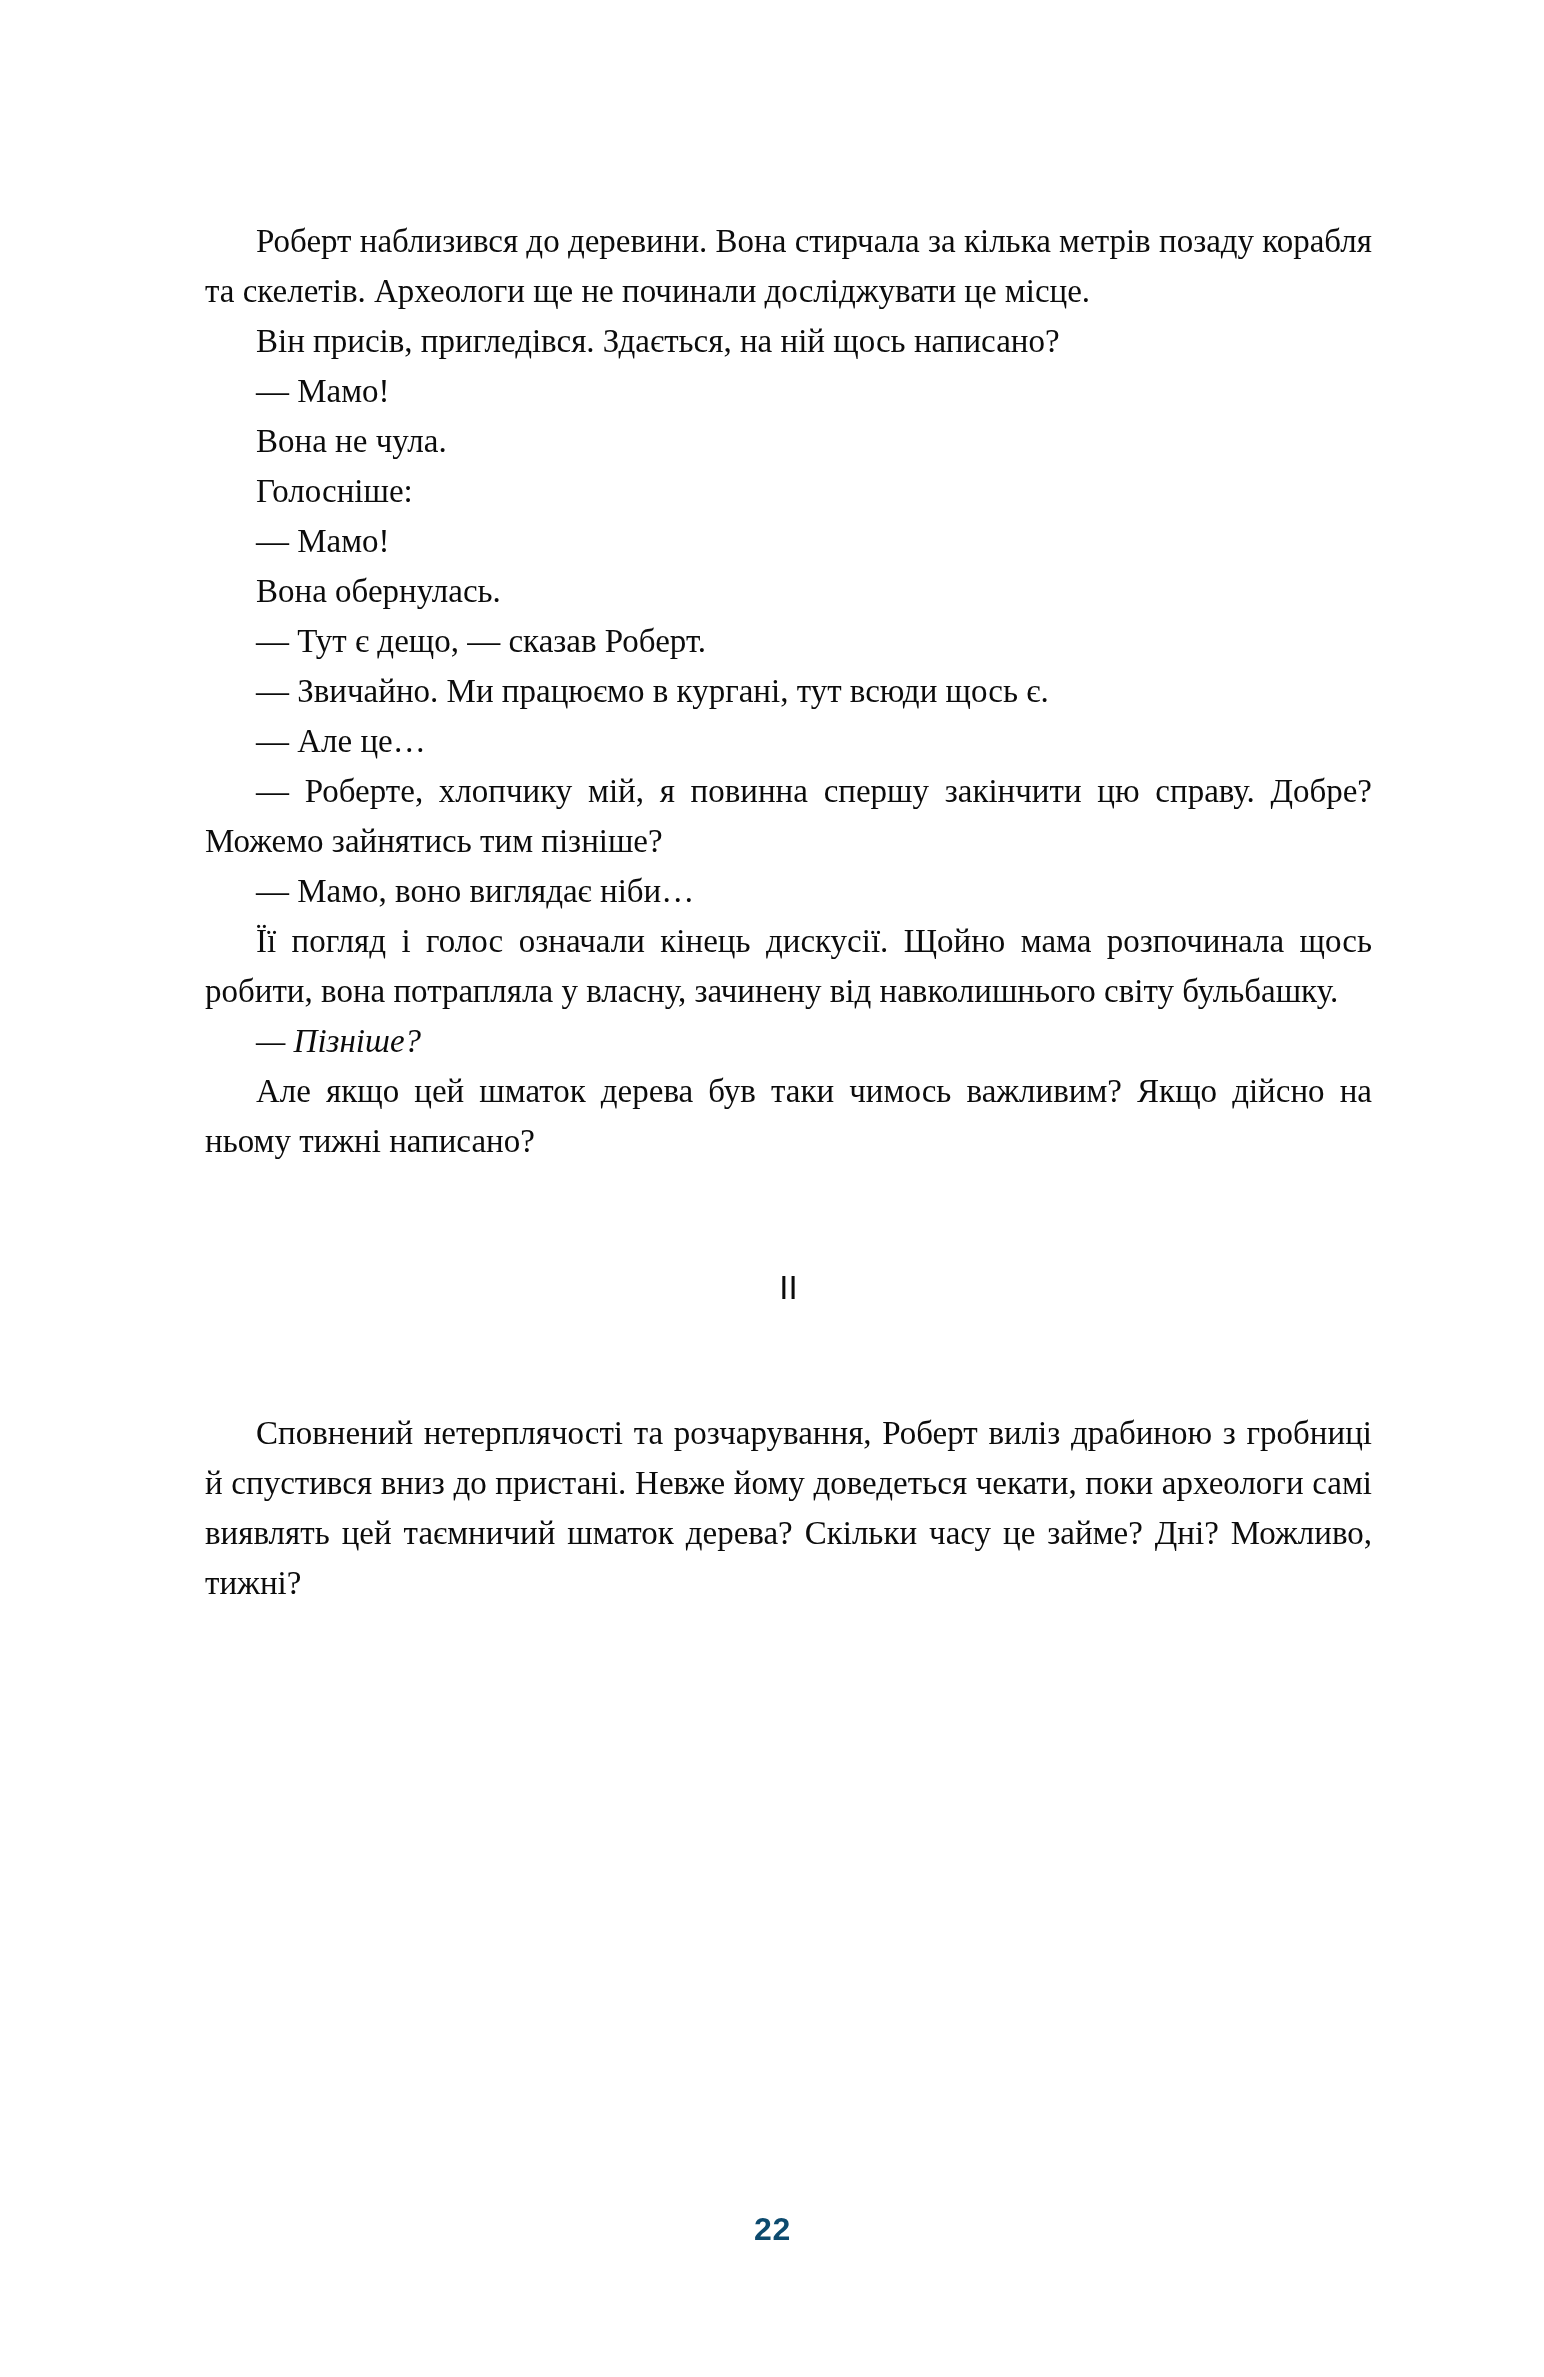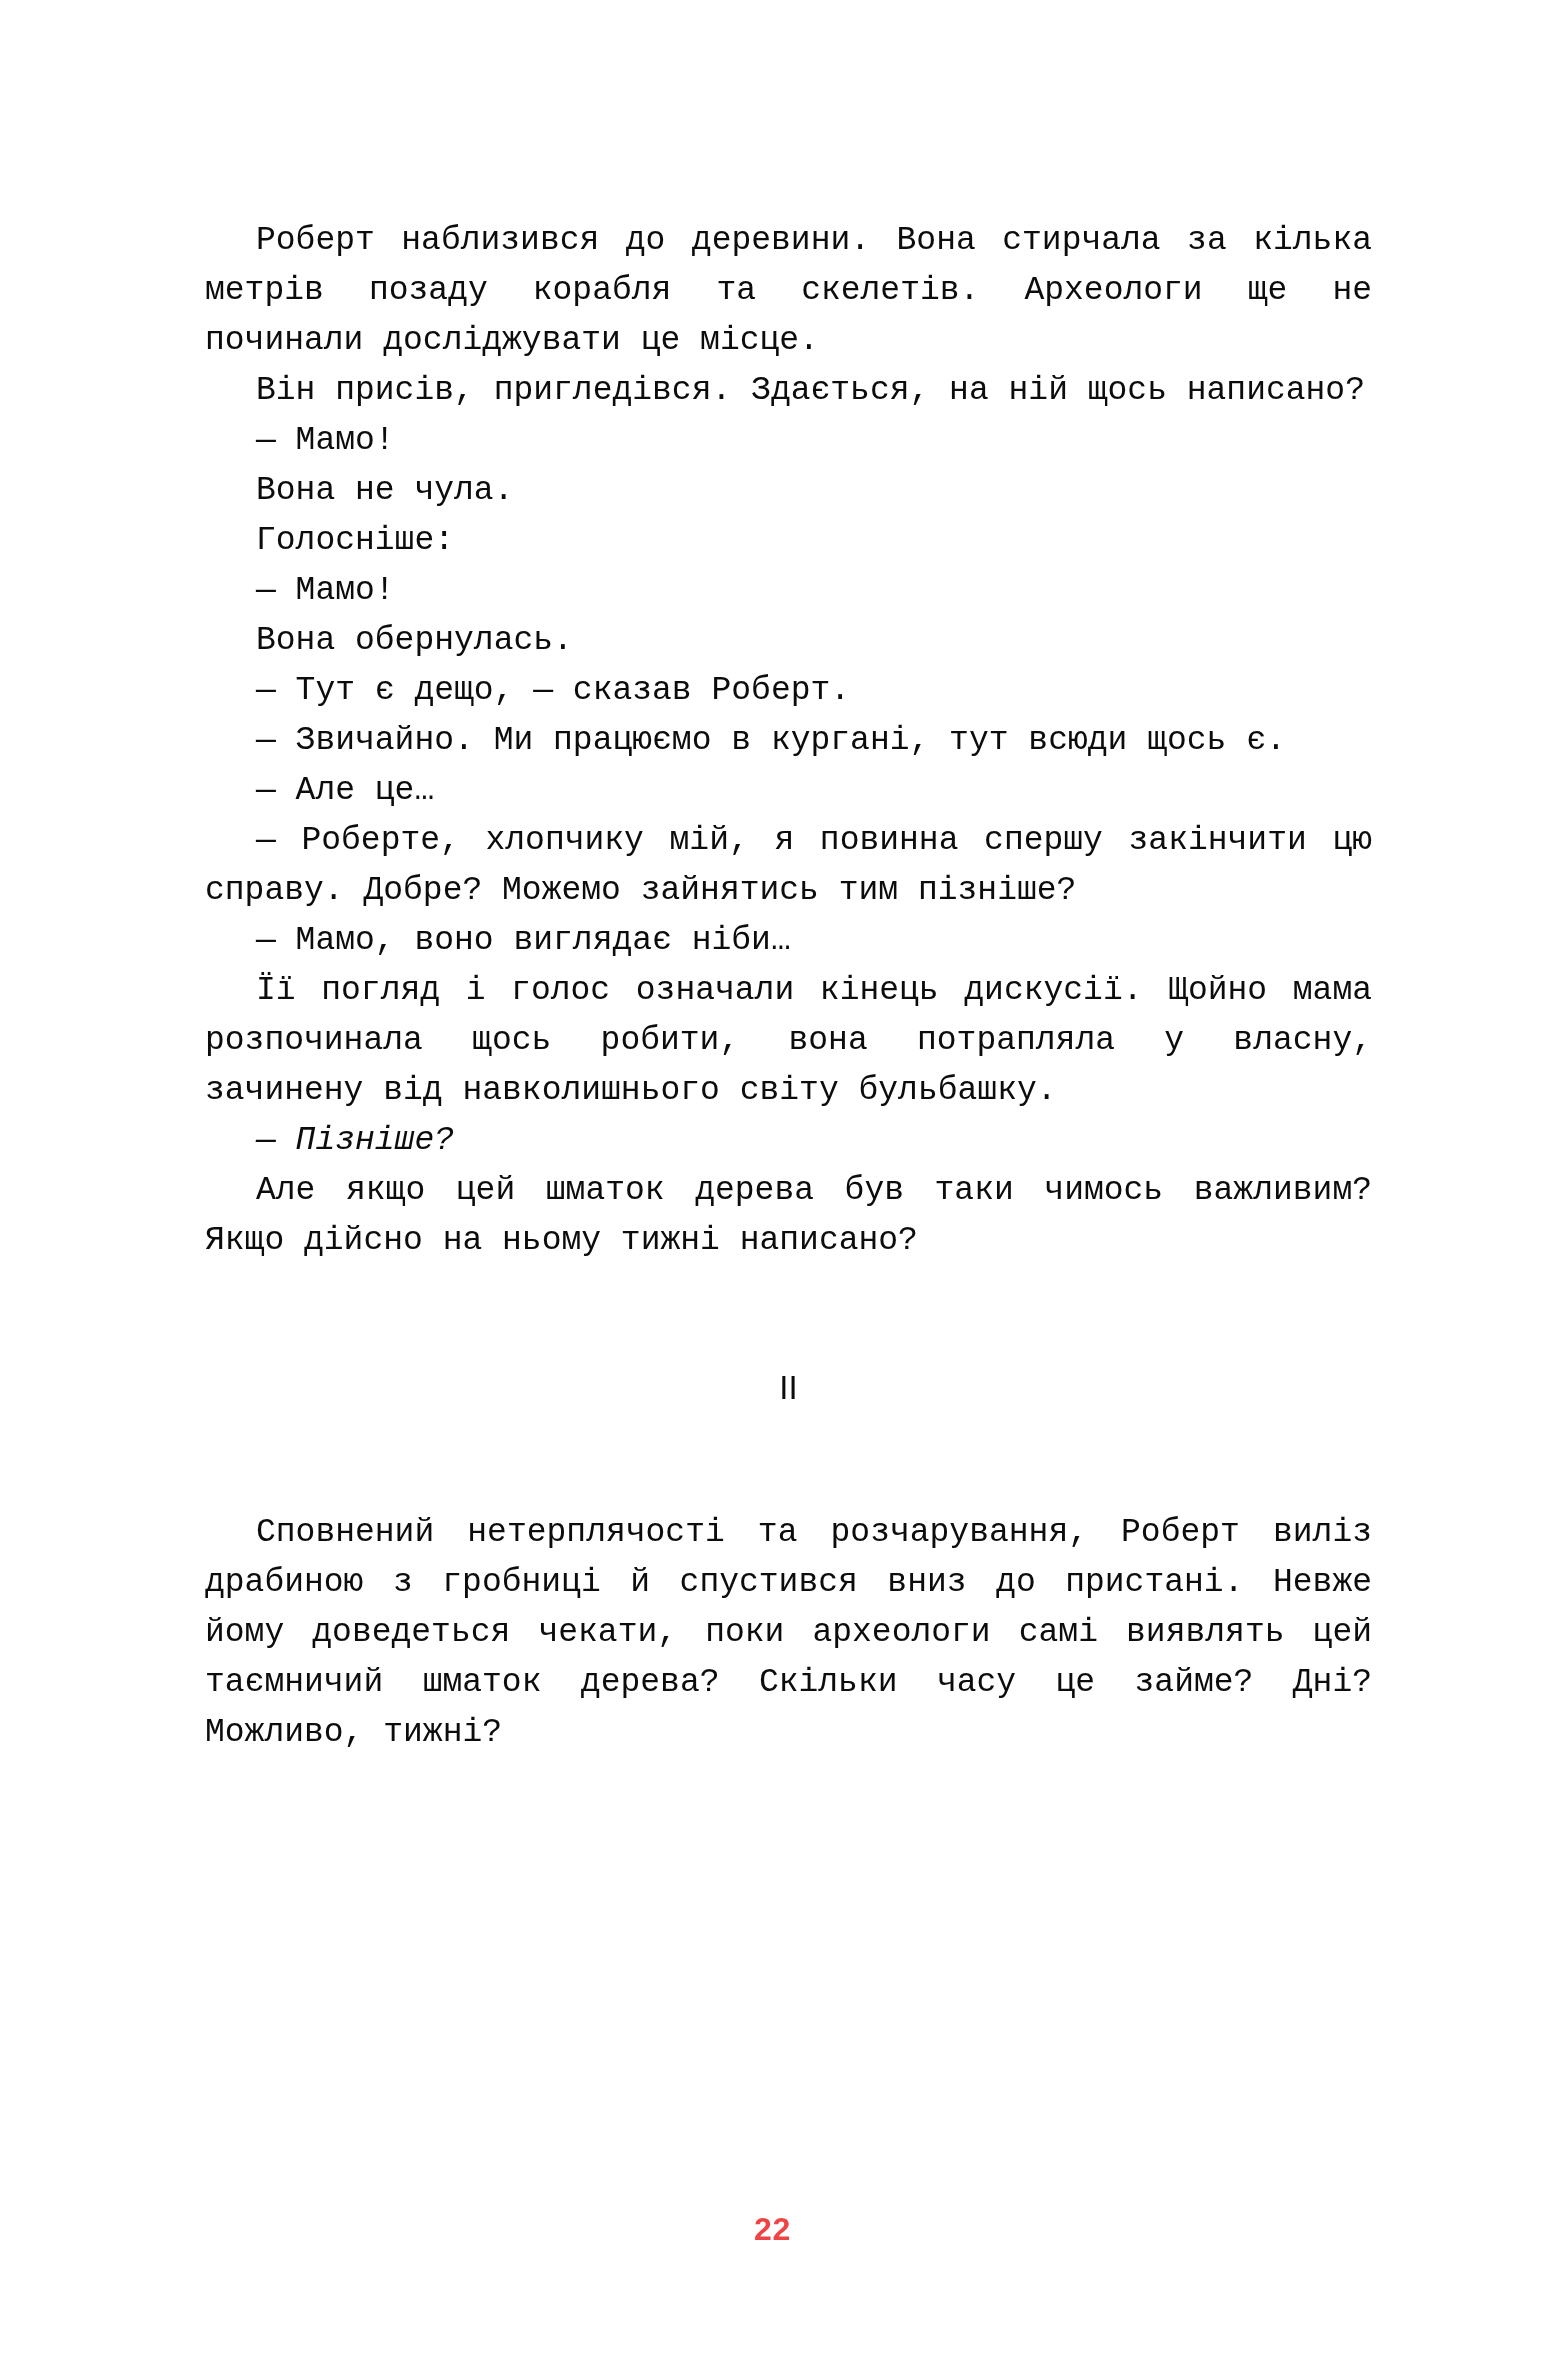--- a/index.html
+++ b/index.html
@@ -15,21 +15,21 @@
     margin: 0 auto;
     overflow: hidden;
   }
   .text-block {
     position: absolute;
     left: 205px;
     top: 216px;
     width: 1167px;
   }
   .para {
-    font-family: Liberation Mono, monospace;
+    font-family: Liberation Serif, serif;
     font-size: 33px;
     line-height: 50px;
     color: #0c0c0c;
     text-align: justify;
     text-justify: inter-word;
     margin: 0;
     text-indent: 51px;
     hyphens: manual;
     -webkit-hyphens: manual;
   }
@@ -53,21 +53,21 @@
   .page-number {
     position: absolute;
     left: 0;
     right: 0;
     top: 2211px;
     text-align: center;
     font-family: "Liberation Sans", "DejaVu Sans", sans-serif;
     font-size: 32px;
     font-weight: bold;
     letter-spacing: 0.8px;
-    color: #ef4444;
+    color: #0c4a6e;
   }
 </style>
 </head>
 <body>
 
 <div class="page">
 
   <div class="text-block">
 
     <p class="para">Роберт наблизився до деревини. Вона стирчала за кілька метрів позаду корабля та скелетів. Археологи ще не починали досліджувати це місце.</p>

